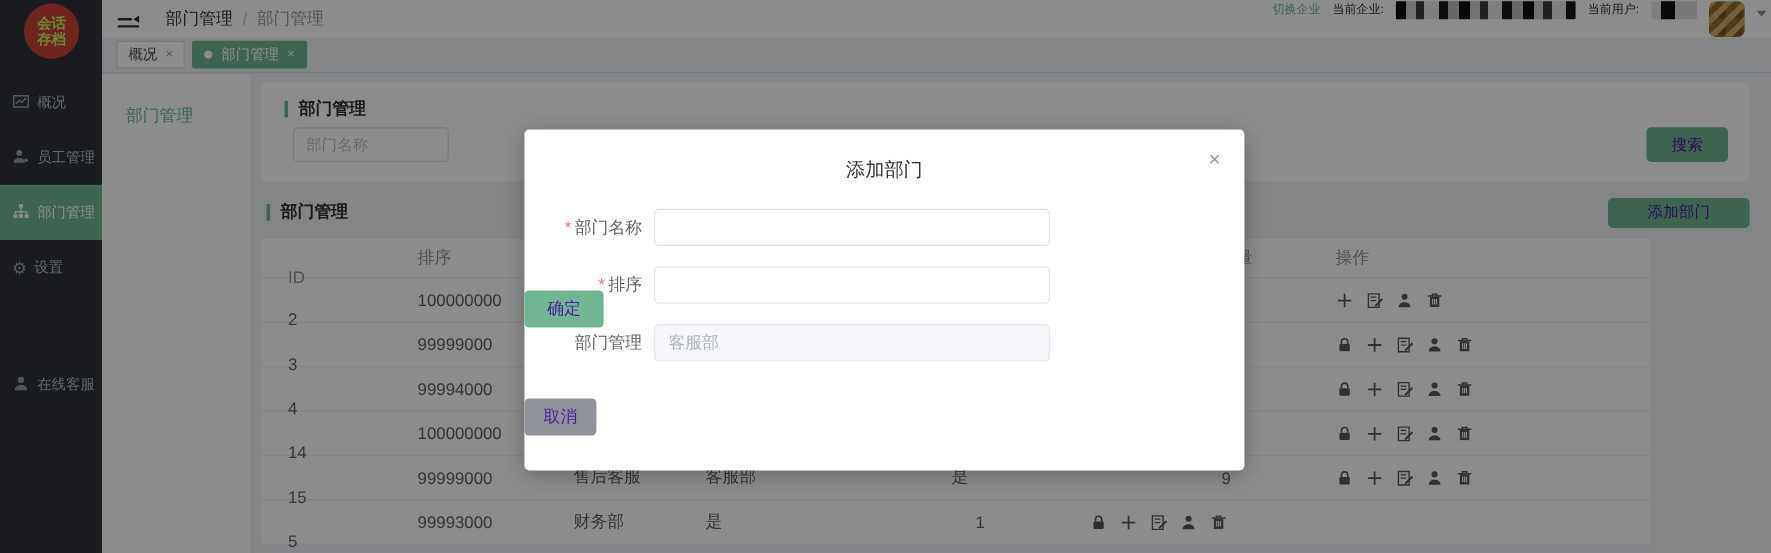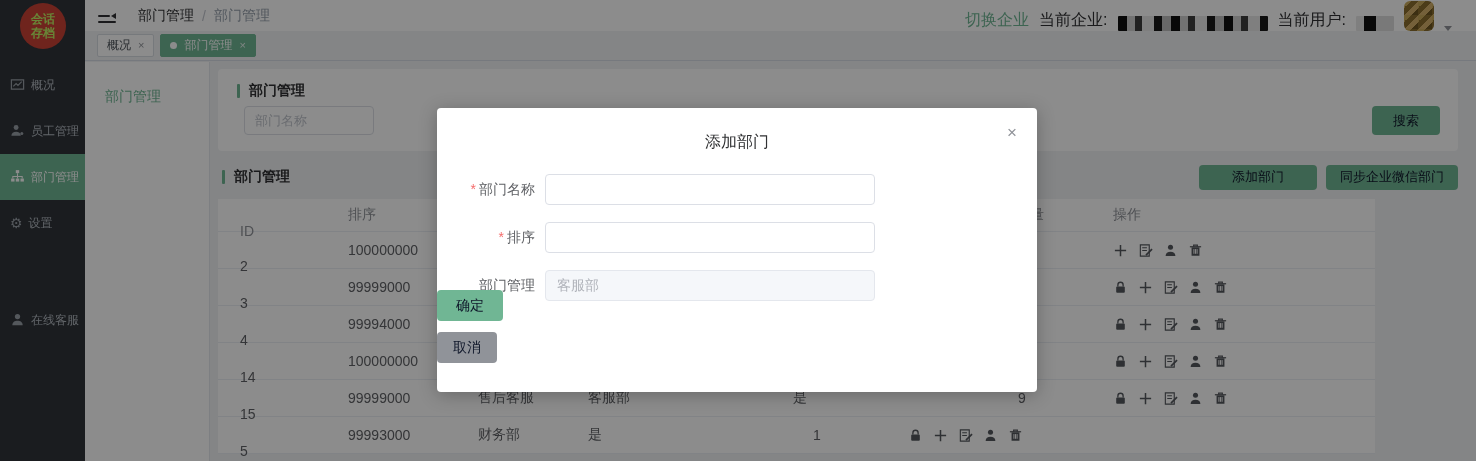--- a/index.html
+++ b/index.html
@@ -29,21 +29,21 @@
   .topbar{position:absolute;left:85px;top:0;width:1391px;height:31px;background:#fff;display:flex;align-items:center;}
   .burger{width:18px;height:14px;margin-left:13px;position:relative;cursor:pointer;}
   .burger i{position:absolute;left:0;height:2px;background:#303133;border-radius:1px;}
   .burger i:nth-child(1){top:0;width:18px;}
   .burger i:nth-child(2){top:6px;width:12px;}
   .burger i:nth-child(3){top:12px;width:18px;}
   .burger b{position:absolute;right:0;top:4px;width:0;height:0;border-top:3px solid transparent;border-bottom:3px solid transparent;border-right:5px solid #303133;}
   .crumbs{margin-left:22px;font-size:14px;color:#303133;font-weight:500;display:flex;gap:8px;align-items:center;}
   .crumbs .sep{color:#c0c4cc;font-weight:400;}
   .crumbs .cur{color:#97a0ac;font-weight:400;}
-  .top-right{margin-left:auto;display:flex;align-items:flex-end;gap:10px;padding-right:24px;font-size:16px;color:#303133;}
+  .top-right{margin-left:auto;display:flex;align-items:flex-start;gap:10px;padding-right:4px;font-size:10px;color:#303133;}
   .link-green{color:var(--accent);cursor:pointer;}
   .redact{display:inline-block;height:15px;border-radius:1px;
      background:repeating-linear-gradient(90deg,#101010 0 9px,#cfcfcf 9px 17px,#3c3c3c 17px 24px,#e8e8e8 24px 36px,#181818 36px 44px,#bdbdbd 44px 53px);}
   .redact.ent{width:150px;}
   .redact.usr{width:38px;background:repeating-linear-gradient(90deg,#e8e8e8 0 8px,#111 8px 20px,#ddd 20px 38px);}
   .avatar{width:30px;height:30px;border-radius:6px;flex:0 0 auto;cursor:pointer;
      background:linear-gradient(135deg,#c9a95c 0 25%,#8a6d2f 25% 50%,#d4b06a 50% 75%,#6e5622 75% 100%);
      background-size:14px 14px;}
   .caret{width:0;height:0;border-left:4px solid transparent;border-right:4px solid transparent;border-top:5px solid #909399;margin-top:8px;}
 
@@ -59,21 +59,21 @@
   .subside{position:absolute;left:85px;top:62px;width:125px;height:399px;background:#fff;border-right:1px solid #e4e7ed;}
   .subside .item{padding:26px 0 0 20px;font-size:14px;color:var(--accent);cursor:pointer;}
 
   
   .card1{position:absolute;left:218px;top:69px;width:1240px;height:82px;background:#fff;border-radius:4px;}
   .blocktitle{display:flex;align-items:center;gap:9px;font-size:14px;font-weight:bold;color:#303133;}
   .blocktitle .bar{width:3px;height:14px;background:var(--accent);border-radius:1px;}
   .card1 .blocktitle{padding:13px 0 0 19px;}
   .card1 input{position:absolute;left:26px;top:37px;width:130px;height:29px;border:1px solid #dcdfe6;border-radius:4px;padding:0 10px;font-size:13px;color:#606266;outline:none;}
   .card1 input::placeholder{color:#c0c4cc;}
-  .btn{display:inline-flex;align-items:center;justify-content:center;background:var(--accent);color:#0f172a;border:none;border-radius:4px;cursor:pointer;font-family:inherit;}
+  .btn{display:inline-flex;align-items:center;justify-content:center;background:var(--accent);color:#4c1d95;border:none;border-radius:4px;cursor:pointer;font-family:inherit;}
   .search-btn{position:absolute;right:18px;top:37px;width:68px;height:29px;font-size:13px;}
 
   .sec2head{position:absolute;left:218px;top:163px;width:1240px;height:28px;display:flex;align-items:center;}
   .sec2head .blocktitle{padding-left:4px;}
   .sec2btns{margin-left:auto;display:flex;gap:9px;}
   .sec2btns .btn{height:25px;padding:0 14px;font-size:13px;min-width:118px;}
 
   
   .table{position:absolute;left:218px;top:199px;width:1157px;background:#fff;}
   .tr{display:flex;align-items:center;height:37px;border-bottom:1px solid #ebeef5;font-size:14px;color:#606266;}
@@ -98,21 +98,21 @@
   .modal .close{position:absolute;right:20px;top:16px;font-size:17px;color:#909399;cursor:pointer;line-height:1;}
   .mform{position:absolute;left:0;top:66px;width:100%;}
   .frow{display:flex;align-items:center;margin-bottom:17px;height:31px;}
   .flabel{width:98px;text-align:right;font-size:14px;color:#606266;flex:0 0 auto;}
   .star{color:var(--danger);margin-right:3px;}
   .finput{margin-left:10px;width:330px;height:31px;border:1px solid #dcdfe6;border-radius:4px;padding:0 11px;font-size:14px;color:#606266;outline:none;font-family:inherit;}
   .finput:disabled{background:#f5f7fa;border-color:#e4e7ed;color:#b0b3ba;-webkit-text-fill-color:#b0b3ba;}
   .mbtns{position:absolute;left:0;bottom:29px;width:100%;display:flex;justify-content:center;gap:11px;flex-direction:column;}
   .mbtns .btn{height:31px;font-size:14px;}
   .ok-btn{width:66px;}
-  .cancel-btn{width:60px;background:var(--cancel);}
+  .cancel-btn{width:60px;background:var(--cancel);margin-top:48px;}
 </style>
 </head>
 <body>
 
 <div class="sidebar">
   <div class="logo">
     <span>会话</span>
     <span>存档</span>
   </div>
   <div class="nav">
@@ -212,21 +212,20 @@
   <button class="btn search-btn">搜索</button>
 </div>
 
 <div class="sec2head">
   <div class="blocktitle">
     <span class="bar"></span>
     <span>部门管理</span>
   </div>
   <div class="sec2btns">
     <button class="btn">添加部门</button>
-    <button class="btn">同步企业微信部门</button>
   </div>
 </div>
 
 <div class="table">
   <div class="tr head">
     <div class="td c1">ID</div>
     <div class="td c2">排序</div>
     <div class="td c3"></div>
     <div class="td c4"></div>
     <div class="td c5"></div>

